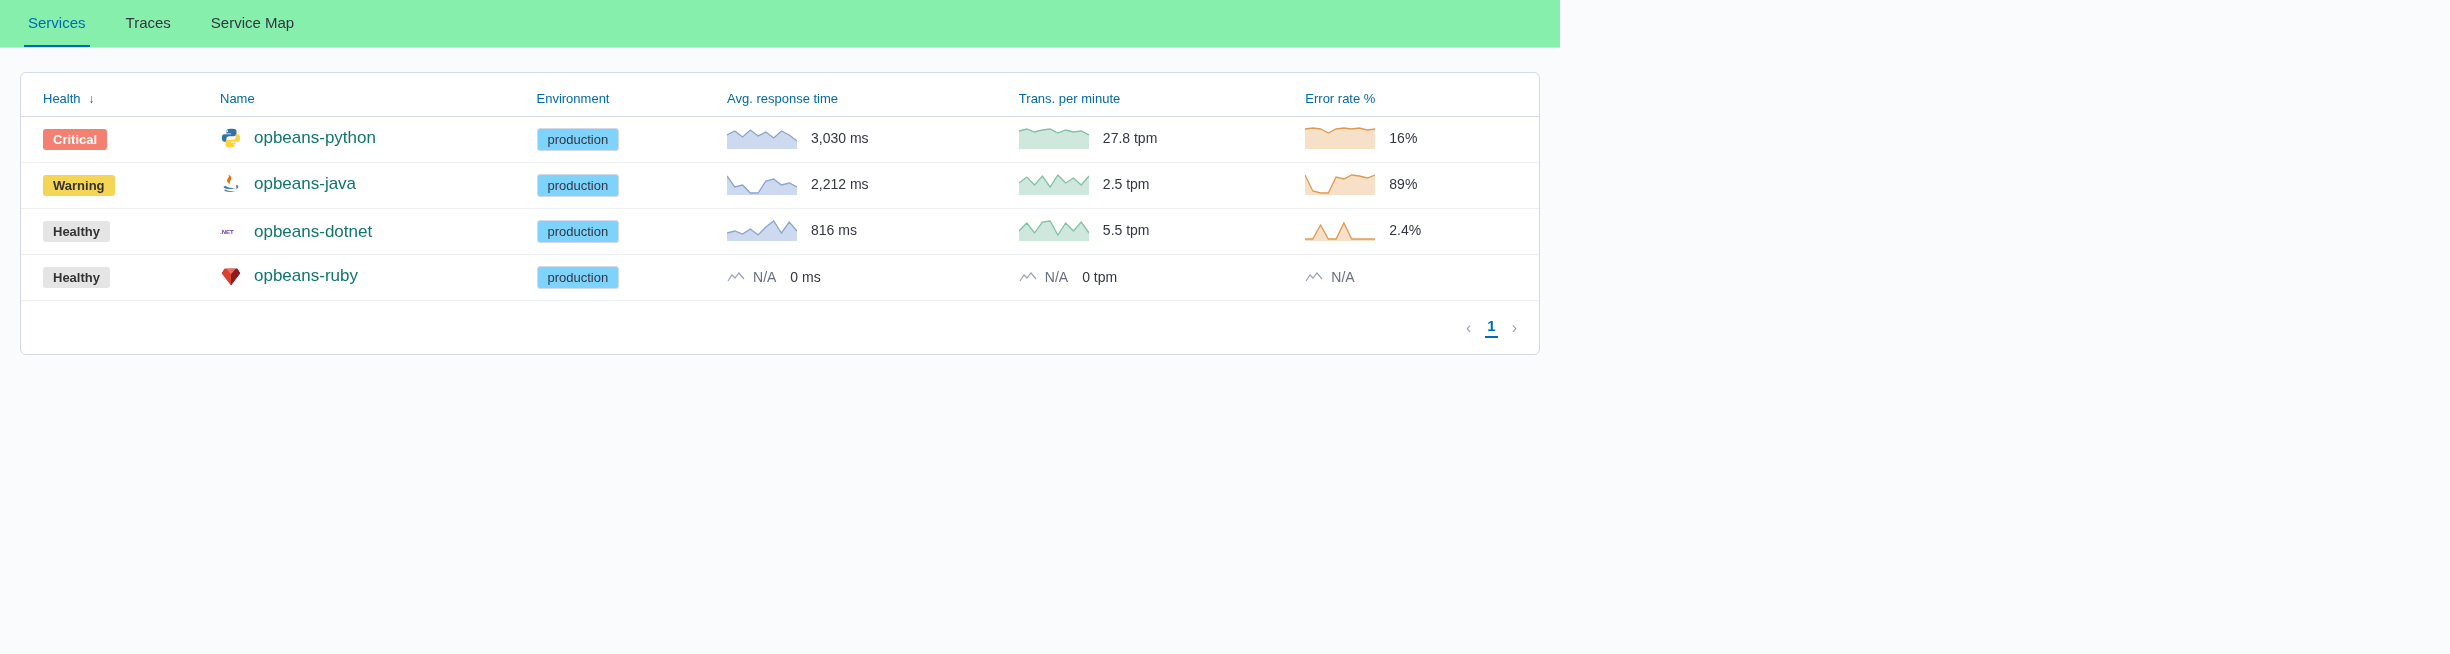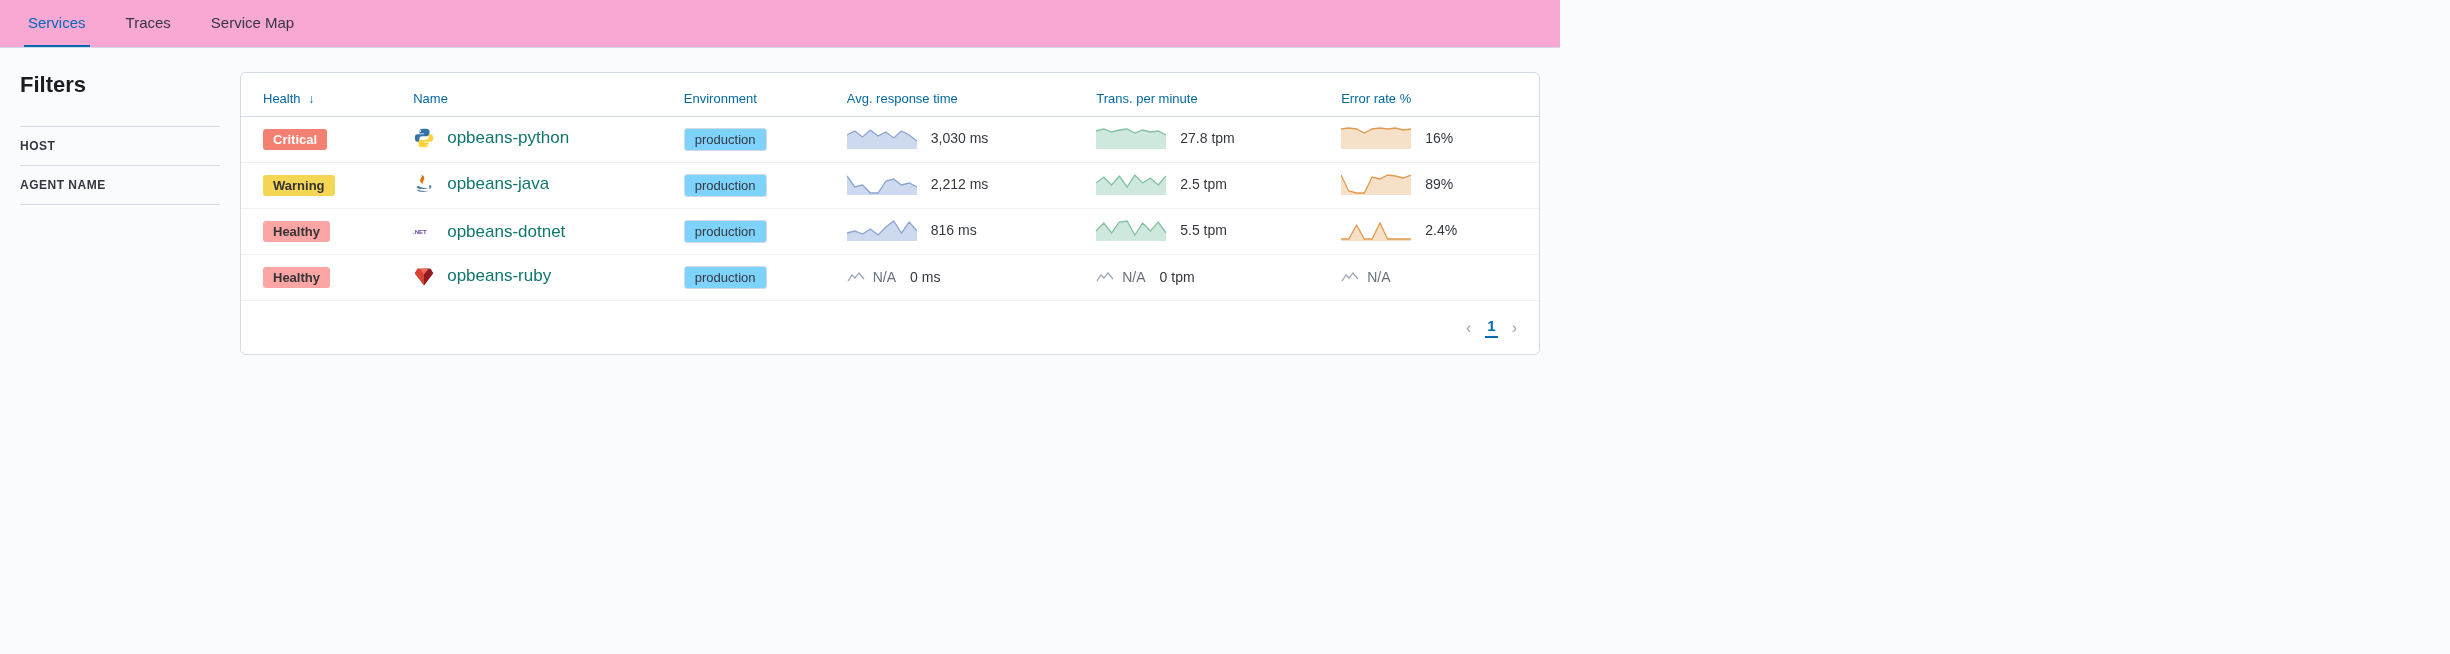--- a/index.html
+++ b/index.html
@@ -8,21 +8,21 @@
   background: #fafbfd;
   color: #1a1c21;
   font-size: 14px;
 }
 .container { width: 1560px; }
 .tabs {
   display: flex;
   gap: 32px;
   padding: 0 24px;
   border-bottom: 1px solid #d3dae6;
-  background: #f9a8d4;
+  background: #86efac;
 }
 .tab {
   padding: 14px 4px;
   font-size: 15px;
   color: #343741;
   cursor: pointer;
   border-bottom: 2px solid transparent;
   position: relative;
 }
 .tab.active {
@@ -74,21 +74,21 @@
 .sort-arrow { margin-left: 4px; font-size: 12px; }
 .badge {
   display: inline-block;
   padding: 3px 10px;
   border-radius: 3px;
   font-size: 13px;
   font-weight: 700;
 }
 .badge-critical { background: #f38070; color: #fff; }
 .badge-warning  { background: #f5d554; color: #333; }
-.badge-healthy  { background: #fca5a5; color: #333; }
+.badge-healthy  { background: #e5e5e5; color: #333; }
 .name-cell { display: inline-flex; align-items: center; gap: 12px; }
 .lang-icon { width: 22px; height: 22px; display: inline-flex; align-items: center; justify-content: center; }
 .service-link { color: #0f766e; font-size: 17px; cursor: pointer; }
 .env-chip {
   display: inline-block;
   border: 1px solid #d3dae6;
   border-radius: 3px;
   padding: 3px 10px;
   font-size: 13px;
   color: #343741;
@@ -120,25 +120,20 @@
 <div class="container">
 
 <div class="tabs">
   <div class="tab active">Services</div>
   <div class="tab">Traces</div>
   <div class="tab">Service Map</div>
 </div>
 
 <div class="main">
 
-  <aside class="sidebar">
-    <h2 class="filters-title">Filters</h2>
-    <div class="filter-group">HOST</div>
-    <div class="filter-group">AGENT NAME</div>
-  </aside>
 
   <section class="content">
     <table>
       <thead>
         <tr>
           <th>
             <span>Health</span>
             <span class="sort-arrow">↓</span>
           </th>
           <th>Name</th>

